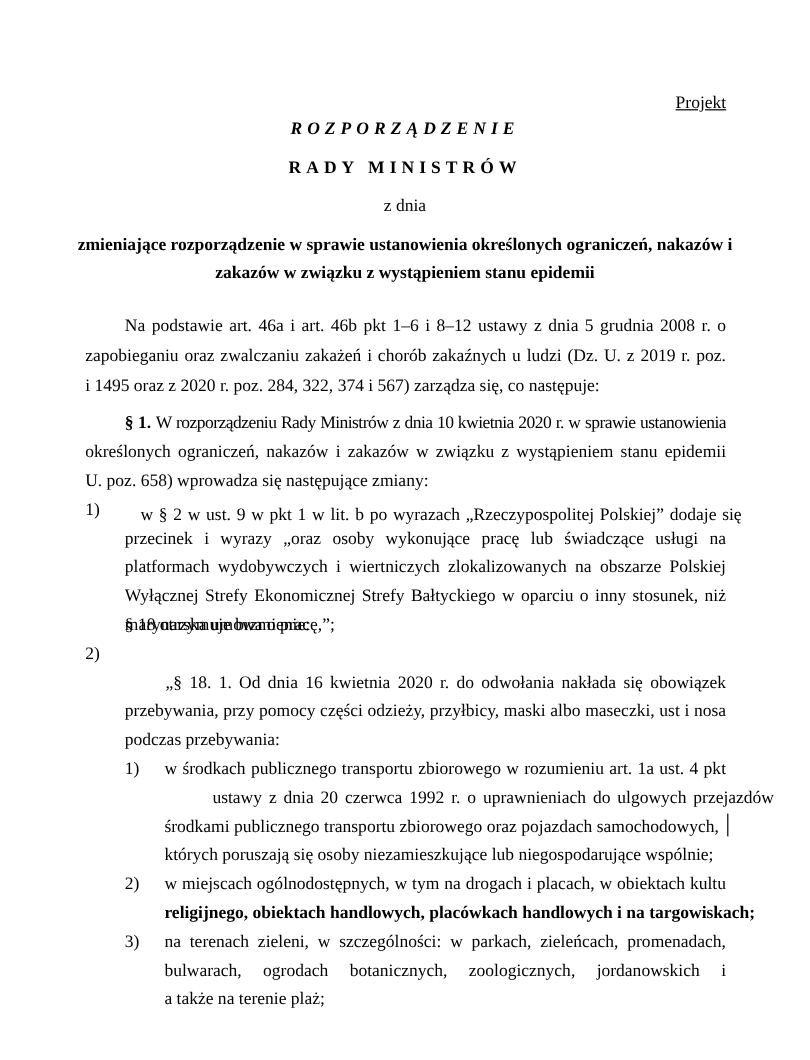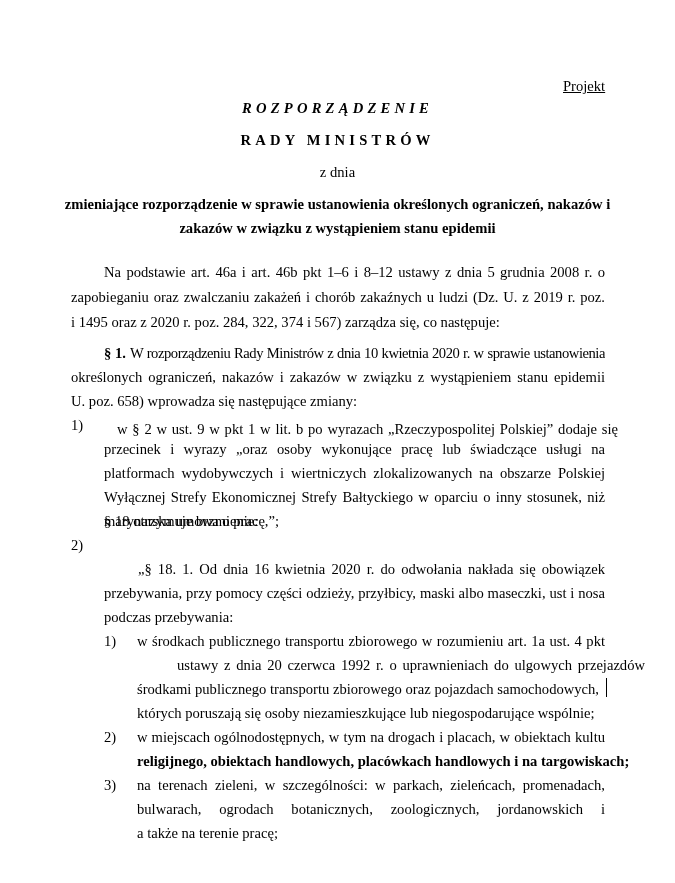--- a/index.html
+++ b/index.html
@@ -57,14 +57,14 @@
   <div class="caret" style="left:606px; top:678px;"></div>
   <div class="line" style="left:137px; top:704px;">których poruszają się osoby  niezamieszkujące lub niegospodarujące wspólnie;</div>
 
   <div class="line" style="left:104px; top:728px;">2)</div>
   <div class="line j" style="left:137px; width:468px; top:728px;">w miejscach ogólnodostępnych, w tym na drogach i placach, w obiektach kultu</div>
   <div class="line" style="left:137px; top:752px;font-weight:bold;">religijnego, obiektach handlowych, placówkach handlowych i na targowiskach;</div>
 
   <div class="line" style="left:104px; top:776px;">3)</div>
   <div class="line j" style="left:137px; width:468px; top:776px;">na terenach zieleni, w szczególności: w parkach, zieleńcach, promenadach,</div>
   <div class="line j" style="left:137px; width:468px; top:800px;">bulwarach, ogrodach botanicznych, zoologicznych, jordanowskich i zabytkowych,</div>
-  <div class="line" style="left:137px; top:824px;">a także na terenie pracę;</div>
+  <div class="line" style="left:137px; top:824px;">a także na terenie plaż;</div>
 </div>
 
 </body></html>

